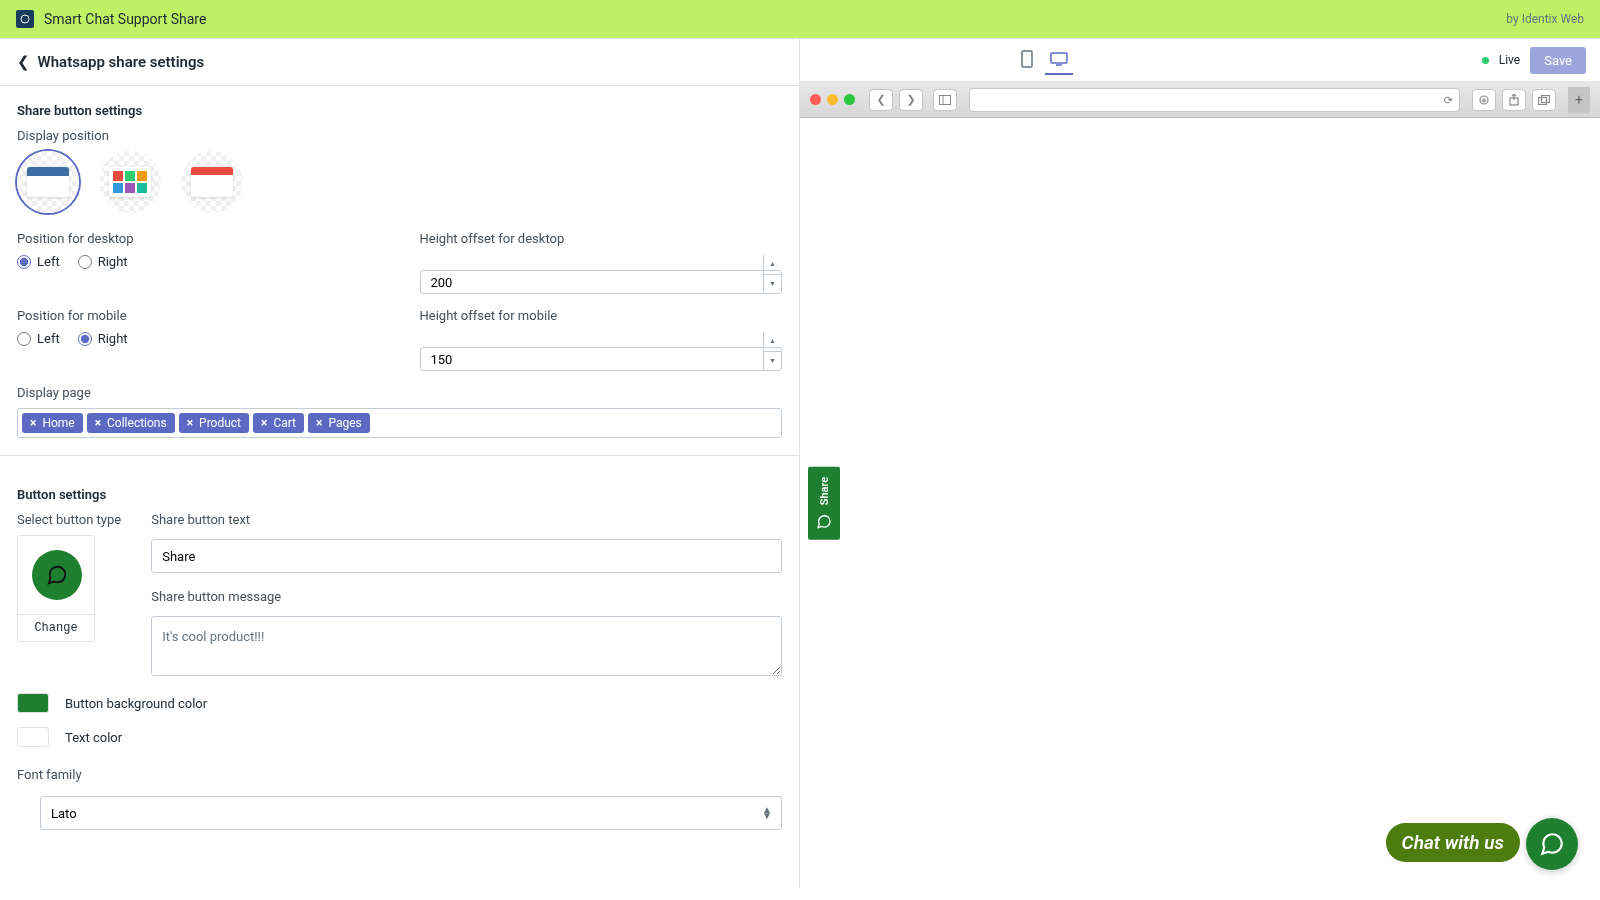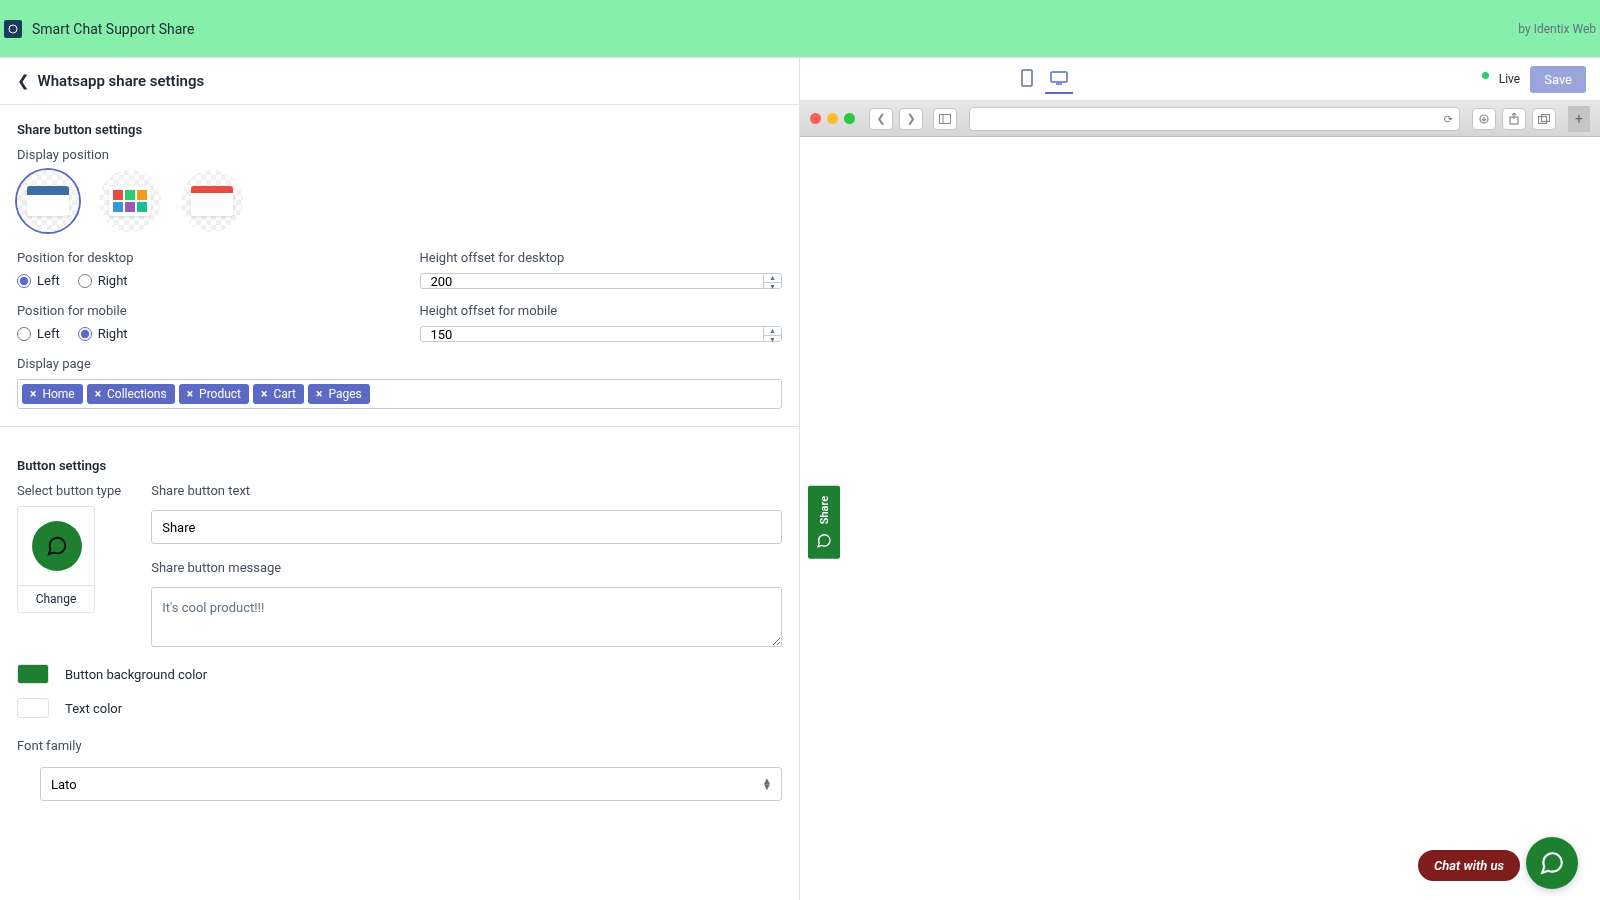--- a/index.html
+++ b/index.html
@@ -1,17 +1,17 @@
 <!DOCTYPE html>
 <html><head>
 <meta charset="utf-8">
 <style>
 * { box-sizing: border-box; margin: 0; padding: 0; font-family: -apple-system, BlinkMacSystemFont, "Segoe UI", Roboto, sans-serif; }
 body { background: #fff; color: #212b36; font-size: 13px; }
-.app-bar { height: 58px; background: #86efac; border-bottom: 1px solid #dfe3e8; display: flex; align-items: center; padding: 0 4px; }
+.app-bar { height: 39px; background: #bef264; border-bottom: 1px solid #dfe3e8; display: flex; align-items: center; padding: 0 16px; }
 .app-logo { width: 18px; height: 18px; background: #1a3b5c; border-radius: 2px; margin-right: 10px; display:flex;align-items:center;justify-content:center; }
 .app-logo svg { width:12px;height:12px; }
 .app-title { font-weight: 400; color: #212b36; font-size: 14px; }
 .app-by { margin-left: auto; color: #637381; font-size: 12px; }
 .workspace { display: flex; min-height: calc(100vh - 51px); }
 .left-pane { width: 50%; border-right: 1px solid #dfe3e8; overflow-y: auto; }
 .page-header { display: flex; align-items: center; padding: 14px 17px; border-bottom: 1px solid #dfe3e8; }
 .back-chev { font-size: 15px; margin-right: 8px; cursor:pointer; }
 .page-title { font-weight: 600; font-size: 15px; }
 .section { padding: 17px; border-bottom: 1px solid #dfe3e8; margin-bottom:14px; }
@@ -19,59 +19,59 @@
 .field-label { font-size: 13px; color: #454f5b; margin-bottom: 8px; display: block; }
 .pos-thumbs { display: flex; gap: 20px; margin-bottom: 18px; }
 .pos-thumb { width: 62px; height: 62px; border-radius: 50%; background-image: repeating-conic-gradient(#f0f0f0 0 25%, #ffffff 0 50%); background-size: 10px 10px; cursor:pointer; display:flex;align-items:center;justify-content:center; }
 .pos-thumb.selected { box-shadow: 0 0 0 2px #5c6ac4; }
 .two-col { display: flex; gap: 40px; margin-bottom: 14px; }
 .col { flex: 1; }
 .radio-row { display: flex; gap: 18px; align-items: center; margin-top: 6px; }
 .radio-row label { display:flex; align-items:center; gap:6px; font-size:13px; cursor:pointer; }
 input[type=radio] { accent-color: #5c6ac4; width:14px; height:14px; }
 .num-wrap { position: relative; margin-top:4px; }
-.num-input { width: 100%; height: 16px; border: 1px solid #c4cdd5; border-radius: 3px; padding: 0 28px 0 10px; font-size: 13px; }
+.num-input { width: 100%; height: 24px; border: 1px solid #c4cdd5; border-radius: 3px; padding: 0 28px 0 10px; font-size: 13px; margin-top: 16px; }
 .spin { position:absolute; right:1px; top:1px; bottom:1px; width:18px; border-left:1px solid #c4cdd5; display:flex; flex-direction:column; }
 .spin div { flex:1; display:flex; align-items:center; justify-content:center; font-size:7px; color:#637381; cursor:pointer; }
 .spin div:first-child { border-bottom:1px solid #c4cdd5; }
 .tag-input { width: 100%; border: 1px solid #c4cdd5; border-radius: 3px; padding: 4px; display:flex; flex-wrap:wrap; gap:4px; margin-top:4px; }
 .tag { background: #5c6ac4; color: #fff; border-radius: 3px; padding: 3px 8px; font-size: 12px; display:flex; align-items:center; gap:6px; }
 .tag .x { cursor:pointer; font-weight:bold; }
 .btn-type-row { display:flex; gap:30px; }
 .btn-type-card { width: 78px; border: 1px solid #dfe3e8; border-radius: 3px; overflow:hidden; cursor:pointer; }
 .btn-preview { width:78px; height:78px; display:flex; align-items:center; justify-content:center; }
 .wa-circle { width: 50px; height: 50px; background: #1f7f31; border-radius: 50%; display:flex; align-items:center; justify-content:center; }
-.btn-change { border-top:1px solid #dfe3e8; text-align:center; padding:6px 0; font-size:12px; }
+.btn-change { border-top:1px solid #dfe3e8; text-align:center; padding:6px 0; font-size:12px;font-family:Liberation Mono, monospace; }
 .text-input { width: 100%; height: 34px; border: 1px solid #c4cdd5; border-radius: 3px; padding: 0 10px; font-size: 13px; margin-top:4px; }
 .textarea { width: 100%; height: 60px; border: 1px solid #c4cdd5; border-radius: 3px; padding: 12px 10px; font-size: 13px; margin-top:4px; resize: both; color:#637381; }
 .color-row { display:flex; align-items:center; gap:16px; margin-top:14px; }
 .swatch { width: 32px; height: 20px; border-radius: 3px; border:1px solid #dfe3e8; cursor:pointer; }
 .select-wrap { position:relative; margin-top:14px;padding-left:23px; }
 .select { width:100%; height:34px; border:1px solid #c4cdd5; border-radius:3px; padding:0 10px; font-size:13px; appearance:none; background:#fff; }
 .sel-caret { position:absolute; right:10px; top:50%; transform:translateY(-50%); font-size:10px; color:#637381; pointer-events:none; display:flex; flex-direction:column; line-height:6px; }
 
 .right-pane { flex: 1; background:#fff; display:flex; flex-direction:column; }
 .preview-bar { height: 43px; border-bottom: 1px solid #dfe3e8; display:flex; align-items:center; padding: 0 14px; gap:10px; }
 .dev-toggle { display:flex; gap:4px; margin: 0 auto; }
 .dev-btn { width:28px; height:30px; display:flex; align-items:center; justify-content:center; cursor:pointer; border-bottom:2px solid transparent; }
 .dev-btn.active { border-bottom-color:#5c6ac4; color:#5c6ac4; }
-.live-ind { display:flex; gap:10px; font-size:12px; margin-left:auto; }
+.live-ind { display:flex; align-items:center; gap:10px; font-size:12px; margin-left:auto; }
 .live-dot { width:7px; height:7px; background:#2ecc71; border-radius:50%; }
 .save-btn { background:#5c6ac4; color:#fff; border:none; border-radius:3px; padding:6px 14px; font-size:13px; cursor:pointer; opacity:0.6; }
 .browser-chrome { height:36px; background:linear-gradient(#e8e8e8,#d6d6d6); border-bottom:1px solid #bbb; display:flex; align-items:center; padding:0 10px; gap:6px; }
 .traffic { display:flex; gap:6px; margin-right:8px; }
 .traffic span { width:11px; height:11px; border-radius:50%; }
 .nav-btn { width:24px; height:22px; border:1px solid #c5c5c5; background:#fff; border-radius:4px; display:flex; align-items:center; justify-content:center; font-size:11px; color:#888; cursor:pointer; }
 .url-bar { flex:1; height:24px; background:#fff; border:1px solid #c5c5c5; border-radius:4px; margin:0 6px; position:relative; }
 .reload { position:absolute; right:6px; top:50%; transform:translateY(-50%); font-size:11px; color:#777; }
 .new-tab { width:22px; height:26px; background:#c5c5c5; display:flex; align-items:center; justify-content:center; color:#666; font-size:14px; cursor:pointer; margin-left:6px; }
 .preview-viewport { flex:1; position:relative; background:#fff; }
 .share-widget { position:absolute; left:8px; top:50%; transform:translateY(-50%); background:#1f7f31; color:#fff; border-radius:2px; width:32px; padding:10px 0; display:flex; flex-direction:column; align-items:center; gap:8px; }
 .share-label { writing-mode: vertical-rl; transform: rotate(180deg); font-size:11px; font-weight:600; }
-.chat-pill { position:absolute; right:80px; bottom:26px; background:#7f1d1d; color:#fff; border-radius:20px; padding:8px 16px; font-style:italic; font-weight:600; font-size:13px; }
+.chat-pill { position:absolute; right:80px; bottom:26px; background:#4d7c0f; color:#fff; border-radius:20px; padding:8px 16px; font-style:italic; font-weight:600; font-size:19px; }
 .chat-fab { position:absolute; right:22px; bottom:18px; width:52px; height:52px; background:#1f7f31; border-radius:50%; display:flex; align-items:center; justify-content:center; box-shadow:0 2px 8px rgba(0,0,0,0.2); }
 .pos-thumb-inner { width:42px; height:30px; background:#fff; border-radius:3px; position:relative; box-shadow:0 1px 3px rgba(0,0,0,0.15); }
 </style>
 </head>
 <body>
 
 <div class="app-bar">
   <div class="app-logo">
     <svg viewBox="0 0 24 24" fill="#fff">
         <circle cx="12" cy="12" r="8" fill="none" stroke="#fff" stroke-width="2"></circle>

